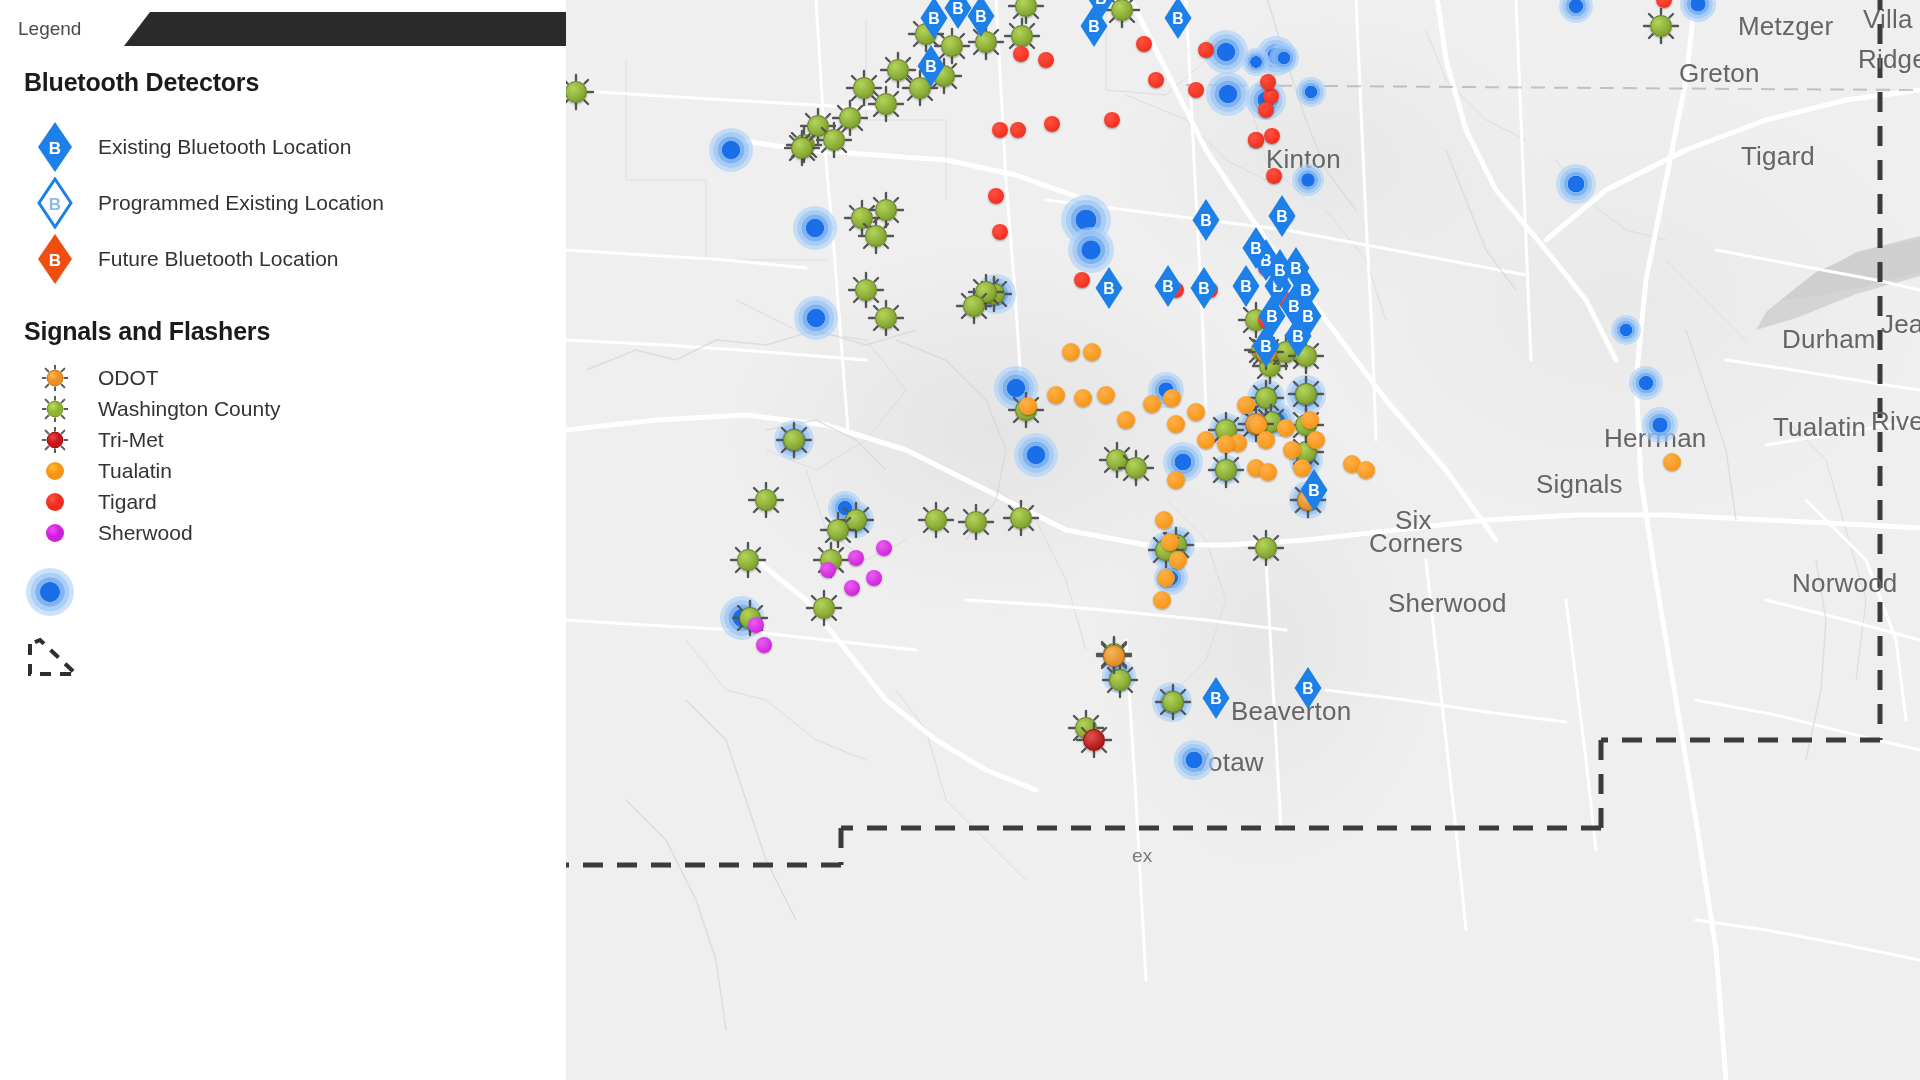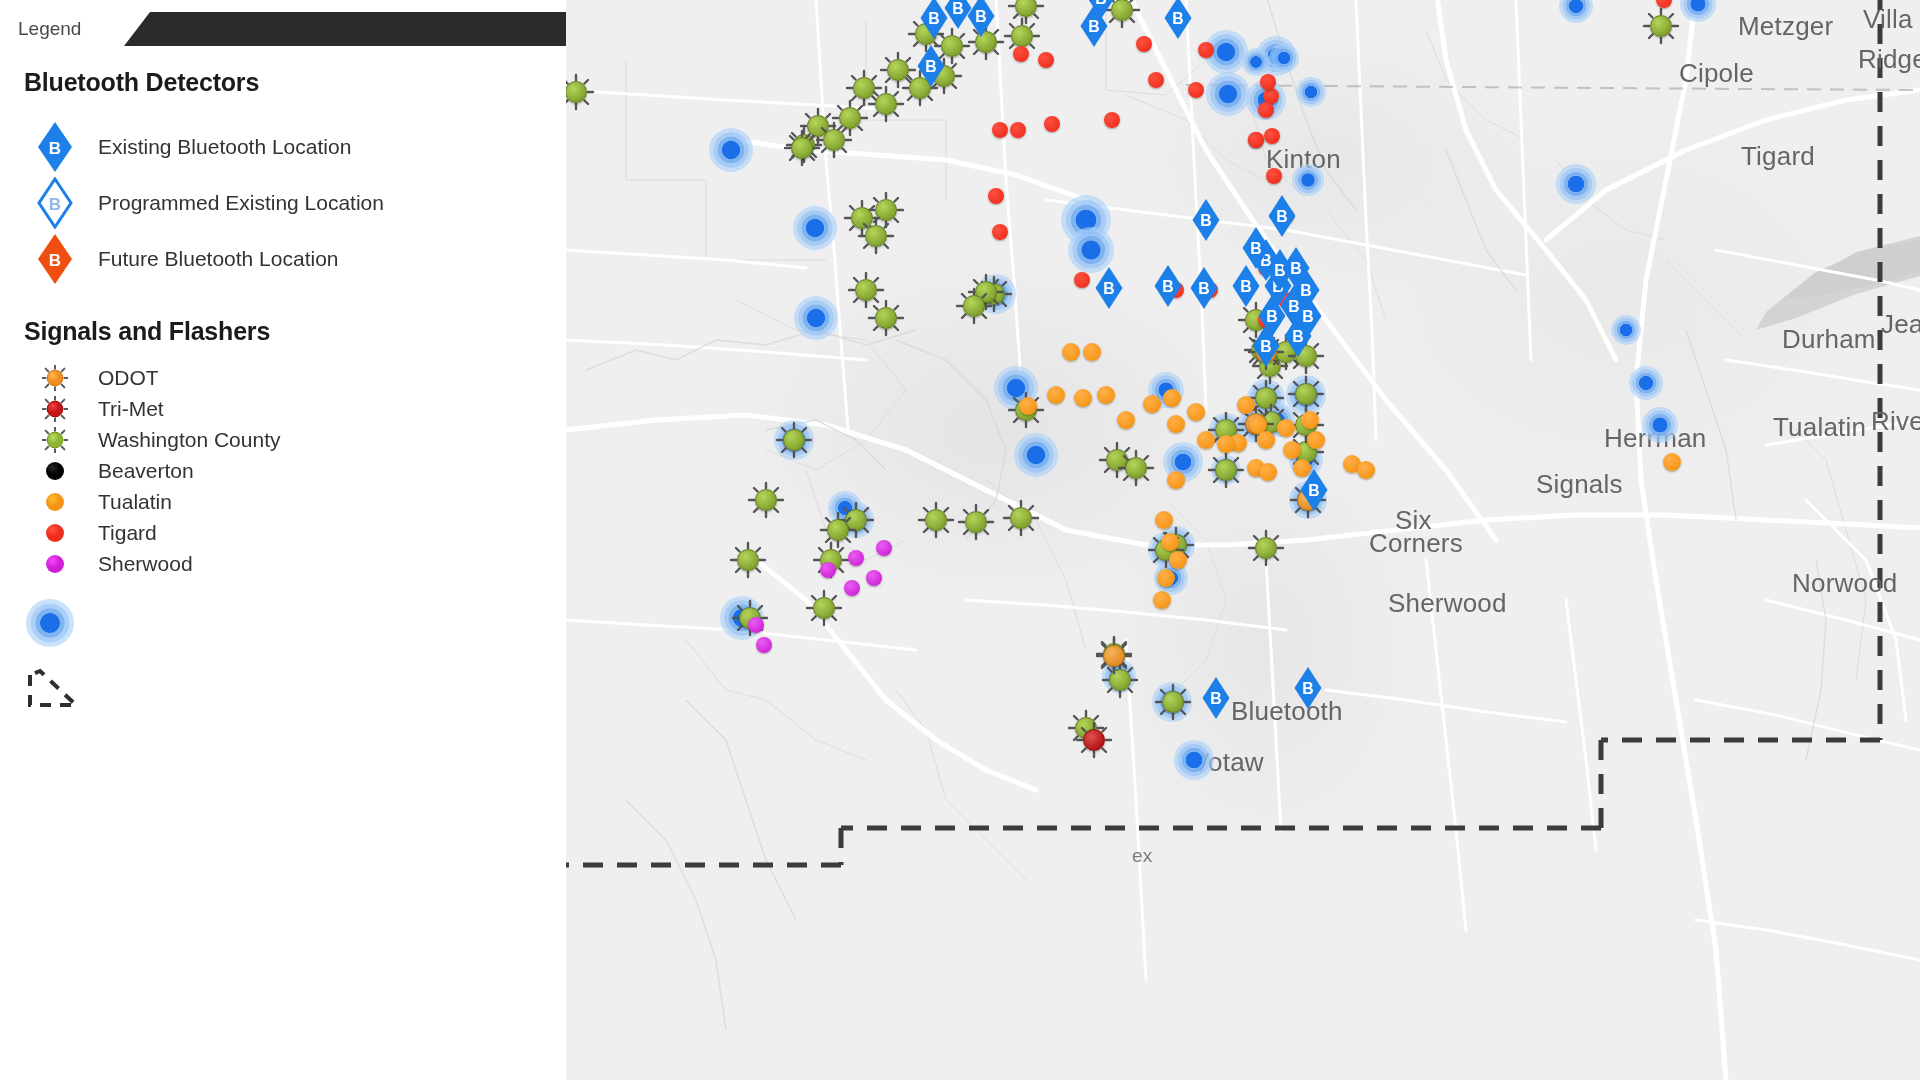--- a/index.html
+++ b/index.html
@@ -213,34 +213,34 @@
         <path class="county-dash" d="M275 828 L275 865"></path>
         <path class="county-dash" d="M275 865 L-10 865"></path>
       </g>
       <path class="county-dash-light" d="M620 85 L760 86 L900 87 L1040 88 L1180 89 L1354 90" opacity="0.55"></path>
     </svg>
 
     <div id="map-labels">
         <div class="map-label big" style="left: 1172px; top: 11px;">Metzger</div>
         <div class="map-label big" style="left: 1297px; top: 4px;">Villa</div>
         <div class="map-label big" style="left: 1292px; top: 44px;">Ridge</div>
-        <div class="map-label big" style="left: 1113px; top: 58px;">Cipole</div>
+        <div class="map-label big" style="left: 1113px; top: 58px;">Greton</div>
         <div class="map-label big" style="left: 1175px; top: 141px;">Tigard</div>
         <div class="map-label big" style="left: 700px; top: 144px;">Kinton</div>
         <div class="map-label big" style="left: 1315px; top: 309px;">Jean</div>
         <div class="map-label big" style="left: 1216px; top: 324px;">Durham</div>
         <div class="map-label big" style="left: 1207px; top: 412px;">Tualatin</div>
         <div class="map-label big" style="left: 1305px; top: 406px;">Rivergrove</div>
         <div class="map-label big" style="left: 1038px; top: 423px;">Herrman</div>
         <div class="map-label big" style="left: 970px; top: 469px;">Signals</div>
         <div class="map-label big" style="left: 829px; top: 505px;">Six</div>
         <div class="map-label big" style="left: 803px; top: 528px;">Corners</div>
         <div class="map-label big" style="left: 822px; top: 588px;">Sherwood</div>
         <div class="map-label big" style="left: 1226px; top: 568px;">Norwood</div>
-        <div class="map-label big" style="left: 665px; top: 696px;">Bluetooth</div>
+        <div class="map-label big" style="left: 665px; top: 696px;">Beaverton</div>
         <div class="map-label big" style="left: 626px; top: 747px;">Votaw</div>
         <div class="map-label small" style="left: 566px; top: 845px;">ex</div>
       </div>
 
     <div id="map-markers">
         <div class="mk halo" style="left: 1010px; top: 6px; width: 34px; height: 34px;"></div>
         <div class="mk halo" style="left: 1132px; top: 4px; width: 36px; height: 36px;"></div>
         <div class="mk halo" style="left: 710px; top: 56px; width: 40px; height: 40px;"></div>
         <div class="mk halo" style="left: 660px; top: 52px; width: 44px; height: 44px;"></div>
         <div class="mk halo" style="left: 662px; top: 94px; width: 44px; height: 44px;"></div>
@@ -1358,73 +1358,59 @@
                 <line x1="19.57609306503489" y1="6.423906934965106" x2="22.40452018978108" y2="3.595479810218915" stroke="#5c5c5c" stroke-width="2" stroke-linecap="round"></line>
                 <circle cx="13" cy="13" r="7.8" fill="url(#bef8f23)" stroke="#d17105" stroke-width="1"></circle>
               </svg>
             </span>
             <span class="lb">ODOT</span>
           </div>
           <div class="legend-row sig-row">
             <span class="sw">
               <svg width="26" height="26" viewBox="0 0 26 26">
       <defs>
-                  <radialGradient id="bc41717" cx="36%" cy="32%">
-        <stop offset="0%" stop-color="#f14444"></stop>
-                    <stop offset="78%" stop-color="#c41717"></stop>
-                  </radialGradient>
-                </defs>
-      <line x1="22.3" y1="13" x2="26.3" y2="13" stroke="#5c5c5c" stroke-width="2" stroke-linecap="round"></line>
-                <line x1="19.576093065034893" y1="19.576093065034893" x2="22.40452018978108" y2="22.40452018978108" stroke="#5c5c5c" stroke-width="2" stroke-linecap="round"></line>
-                <line x1="13" y1="22.3" x2="13" y2="26.3" stroke="#5c5c5c" stroke-width="2" stroke-linecap="round"></line>
-                <line x1="6.423906934965108" y1="19.576093065034893" x2="3.5954798102189187" y2="22.40452018978108" stroke="#5c5c5c" stroke-width="2" stroke-linecap="round"></line>
-                <line x1="3.6999999999999993" y1="13.000000000000002" x2="-0.3000000000000007" y2="13.000000000000002" stroke="#5c5c5c" stroke-width="2" stroke-linecap="round"></line>
-                <line x1="6.423906934965106" y1="6.423906934965108" x2="3.595479810218915" y2="3.5954798102189187" stroke="#5c5c5c" stroke-width="2" stroke-linecap="round"></line>
-                <line x1="12.999999999999998" y1="3.6999999999999993" x2="12.999999999999998" y2="-0.3000000000000007" stroke="#5c5c5c" stroke-width="2" stroke-linecap="round"></line>
-                <line x1="19.57609306503489" y1="6.423906934965106" x2="22.40452018978108" y2="3.595479810218915" stroke="#5c5c5c" stroke-width="2" stroke-linecap="round"></line>
-                <circle cx="13" cy="13" r="7.8" fill="url(#bc41717)" stroke="#a60000" stroke-width="1"></circle>
-              </svg>
-            </span>
-            <span class="lb">Tri-Met</span>
-          </div>
-          <div class="legend-row sig-row">
-            <span class="sw">
-              <svg width="26" height="26" viewBox="0 0 26 26">
-      <defs>
                   <radialGradient id="b8fb431" cx="36%" cy="32%">
         <stop offset="0%" stop-color="#bce15e"></stop>
                     <stop offset="78%" stop-color="#8fb431"></stop>
                   </radialGradient>
                 </defs>
       <line x1="22.3" y1="13" x2="26.3" y2="13" stroke="#5c5c5c" stroke-width="2" stroke-linecap="round"></line>
                 <line x1="19.576093065034893" y1="19.576093065034893" x2="22.40452018978108" y2="22.40452018978108" stroke="#5c5c5c" stroke-width="2" stroke-linecap="round"></line>
                 <line x1="13" y1="22.3" x2="13" y2="26.3" stroke="#5c5c5c" stroke-width="2" stroke-linecap="round"></line>
                 <line x1="6.423906934965108" y1="19.576093065034893" x2="3.5954798102189187" y2="22.40452018978108" stroke="#5c5c5c" stroke-width="2" stroke-linecap="round"></line>
                 <line x1="3.6999999999999993" y1="13.000000000000002" x2="-0.3000000000000007" y2="13.000000000000002" stroke="#5c5c5c" stroke-width="2" stroke-linecap="round"></line>
                 <line x1="6.423906934965106" y1="6.423906934965108" x2="3.595479810218915" y2="3.5954798102189187" stroke="#5c5c5c" stroke-width="2" stroke-linecap="round"></line>
                 <line x1="12.999999999999998" y1="3.6999999999999993" x2="12.999999999999998" y2="-0.3000000000000007" stroke="#5c5c5c" stroke-width="2" stroke-linecap="round"></line>
                 <line x1="19.57609306503489" y1="6.423906934965106" x2="22.40452018978108" y2="3.595479810218915" stroke="#5c5c5c" stroke-width="2" stroke-linecap="round"></line>
                 <circle cx="13" cy="13" r="7.8" fill="url(#b8fb431)" stroke="#719613" stroke-width="1"></circle>
               </svg>
             </span>
             <span class="lb">Washington County</span>
           </div>
           <div class="legend-row sig-row">
             <span class="sw">
-              <svg width="22" height="22" viewBox="0 0 22 22">
+              <svg width="26" height="26" viewBox="0 0 26 26">
       <defs>
-                  <radialGradient id="g000000" cx="36%" cy="32%">
-        <stop offset="0%" stop-color="#282828"></stop>
-                    <stop offset="80%" stop-color="#000000"></stop>
+                  <radialGradient id="bc41717" cx="36%" cy="32%">
+        <stop offset="0%" stop-color="#f14444"></stop>
+                    <stop offset="78%" stop-color="#c41717"></stop>
                   </radialGradient>
                 </defs>
-      <circle cx="11" cy="11" r="9" fill="url(#g000000)"></circle>
+      <line x1="22.3" y1="13" x2="26.3" y2="13" stroke="#5c5c5c" stroke-width="2" stroke-linecap="round"></line>
+                <line x1="19.576093065034893" y1="19.576093065034893" x2="22.40452018978108" y2="22.40452018978108" stroke="#5c5c5c" stroke-width="2" stroke-linecap="round"></line>
+                <line x1="13" y1="22.3" x2="13" y2="26.3" stroke="#5c5c5c" stroke-width="2" stroke-linecap="round"></line>
+                <line x1="6.423906934965108" y1="19.576093065034893" x2="3.5954798102189187" y2="22.40452018978108" stroke="#5c5c5c" stroke-width="2" stroke-linecap="round"></line>
+                <line x1="3.6999999999999993" y1="13.000000000000002" x2="-0.3000000000000007" y2="13.000000000000002" stroke="#5c5c5c" stroke-width="2" stroke-linecap="round"></line>
+                <line x1="6.423906934965106" y1="6.423906934965108" x2="3.595479810218915" y2="3.5954798102189187" stroke="#5c5c5c" stroke-width="2" stroke-linecap="round"></line>
+                <line x1="12.999999999999998" y1="3.6999999999999993" x2="12.999999999999998" y2="-0.3000000000000007" stroke="#5c5c5c" stroke-width="2" stroke-linecap="round"></line>
+                <line x1="19.57609306503489" y1="6.423906934965106" x2="22.40452018978108" y2="3.595479810218915" stroke="#5c5c5c" stroke-width="2" stroke-linecap="round"></line>
+                <circle cx="13" cy="13" r="7.8" fill="url(#bc41717)" stroke="#a60000" stroke-width="1"></circle>
               </svg>
             </span>
-            <span class="lb">Beaverton</span>
+            <span class="lb">Tri-Met</span>
           </div>
           <div class="legend-row sig-row">
             <span class="sw">
               <svg width="22" height="22" viewBox="0 0 22 22">
       <defs>
                   <radialGradient id="gf59312" cx="36%" cy="32%">
         <stop offset="0%" stop-color="#ffbb3a"></stop>
                     <stop offset="80%" stop-color="#f59312"></stop>
                   </radialGradient>
                 </defs>

